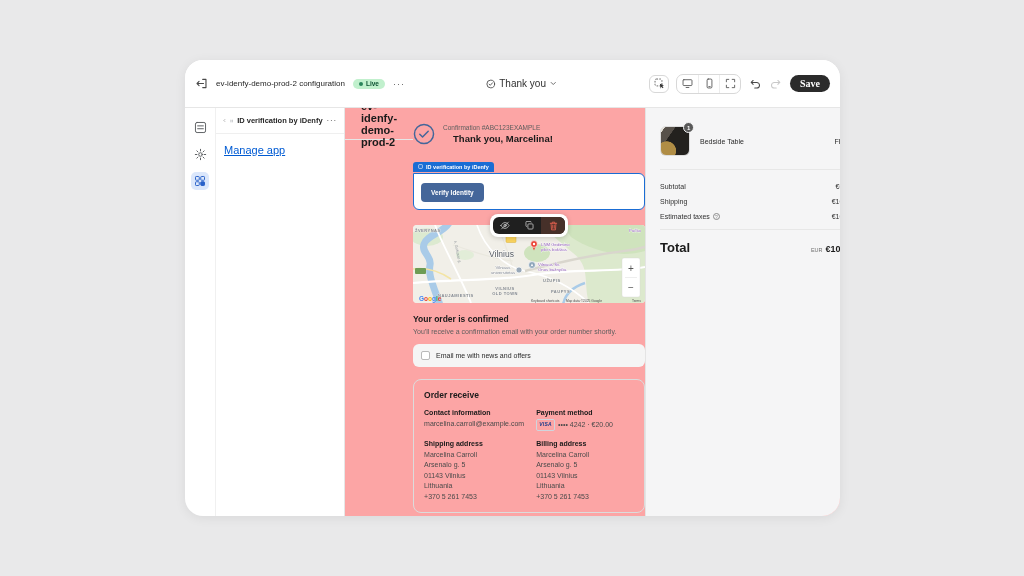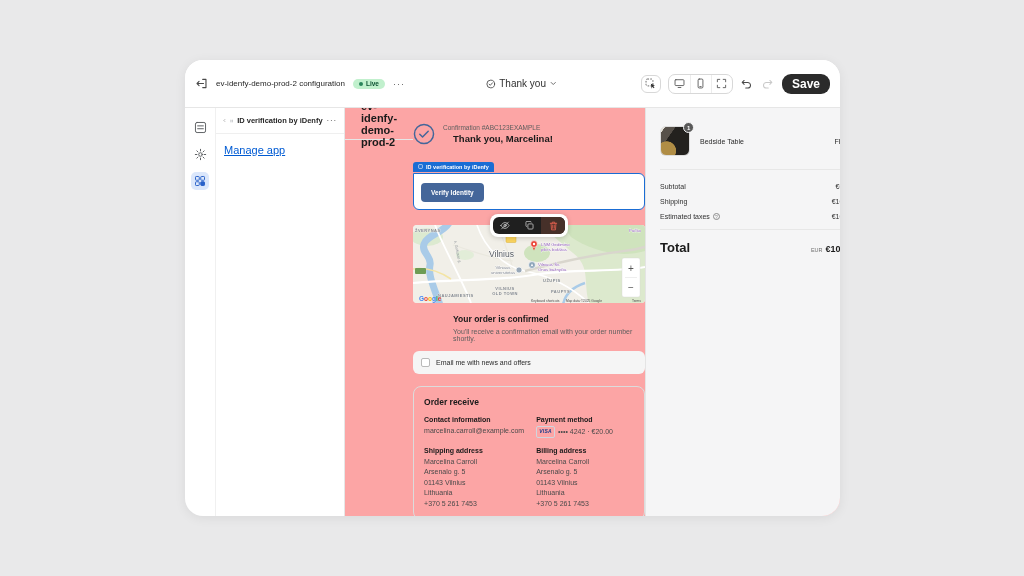--- a/index.html
+++ b/index.html
@@ -25,22 +25,22 @@
   .live-dot { width:4px; height:4px; border-radius:50%; background:#29845a; }
   .tb-dots { color:#5c5c5c; font-size:9px; letter-spacing:1px; cursor:default; }
   .tb-center { position:absolute; left:50%; transform:translateX(-38%); display:flex; align-items:center; gap:4px; font-size:10px; color:#303030; }
   .tb-right { margin-left:auto; display:flex; align-items:center; gap:7px; }
   .icon-btn { width:20px; height:18px; border:1px solid #d8d8d8; border-radius:6px;
     display:flex; align-items:center; justify-content:center; background:#fff; }
   .seg-group { display:flex; border:1px solid #d8d8d8; border-radius:7px; overflow:hidden; background:#fff; }
   .seg-btn { width:21px; height:18px; display:flex; align-items:center; justify-content:center; }
   .seg-btn + .seg-btn { border-left:1px solid #ececec; }
   .hist-btn { width:14px; height:14px; display:flex; align-items:center; justify-content:center; }
-  .save-btn { background:#2b2b2b; color:#fff; font-size:12px; font-weight:600;
-    border:none; border-radius:9px; padding:3px 10px; }
+  .save-btn { background:#2b2b2b; color:#fff; font-size:10px; font-weight:600;
+    border:none; border-radius:9px; padding:3px 10px;font-family:Liberation Serif, serif; }
   
   .app-body { display:flex; height:426px; }
   .rail { width:30px; display:flex; flex-direction:column; align-items:center; padding-top:10px; gap:9px; }
   .rail-btn { width:18px; height:18px; display:flex; align-items:center; justify-content:center; border-radius:5px; }
   .rail-btn.active { background:#dbe7fb; }
   .panel { width:130px; border-right:1px solid #e6e6e6; border-left:1px solid #f0f0f0; }
   .panel-head { display:flex; align-items:center; gap:4px; padding:8px 7px; border-bottom:1px solid #efefef; }
   .panel-title { font-size:7.5px; font-weight:700; color:#262626; flex:1; white-space:nowrap; }
   .panel-dots { font-size:8px; color:#5c5c5c; letter-spacing:.8px; }
   .manage-link { display:inline-block; margin:10px 8px; font-size:11px; color:#005bd3; text-decoration:underline; }
@@ -68,21 +68,21 @@
   .bt-btn.bt-danger { background:#463029; }
   .map-wrap { height:78px; border-radius:4px; overflow:hidden; position:relative; background:#f1efe8; }
   .map-svg { display:block; }
   .m-area { font-size:4px; fill:#858b94; letter-spacing:.5px; font-weight:700;
     stroke:#f1efe8; stroke-width:.7; paint-order:stroke; }
   .m-city { font-size:8.5px; fill:#555a61; font-weight:500; stroke:#fff; stroke-width:.8; paint-order:stroke; }
   .m-poi { font-size:4.3px; fill:#8e5bb5; font-weight:500; stroke:#fff; stroke-width:.6; paint-order:stroke; }
   .m-gray { font-size:4.3px; fill:#7d838d; stroke:#fff; stroke-width:.6; paint-order:stroke; }
   .m-street { font-size:3.6px; fill:#8a9097; }
   .m-attr { font-size:3.3px; fill:#4a4a4a; }
-  .confirmed-sec { margin-top:11px;margin-left:40px; }
+  .confirmed-sec { margin-top:11px; }
   .confirmed-sec h3 { font-size:8.5px; font-weight:700; }
   .confirmed-sec p { font-size:7px; color:#5e5e5e; margin-top:4px; }
   .newsletter { margin-top:9px; background:#f5f5f5; border-radius:6px; padding:7px 8px;
     display:flex; align-items:center; gap:6px; }
   .checkbox { width:9px; height:9px; background:#fff; border:1px solid #b9b9b9; border-radius:2px; }
   .newsletter span { font-size:7px; color:#2a2a2a; }
   .details-card { margin:12px 0 14px; border:1px solid #dcdcdc; border-radius:8px; padding:10px; }
   .details-card h3 { font-size:8.5px; font-weight:700; margin-bottom:9px; }
   .dgrid { display:grid; grid-template-columns:1fr 1fr; column-gap:12px; row-gap:9px; }
   .dlabel { font-size:7px; font-weight:700; margin-bottom:3px; }

